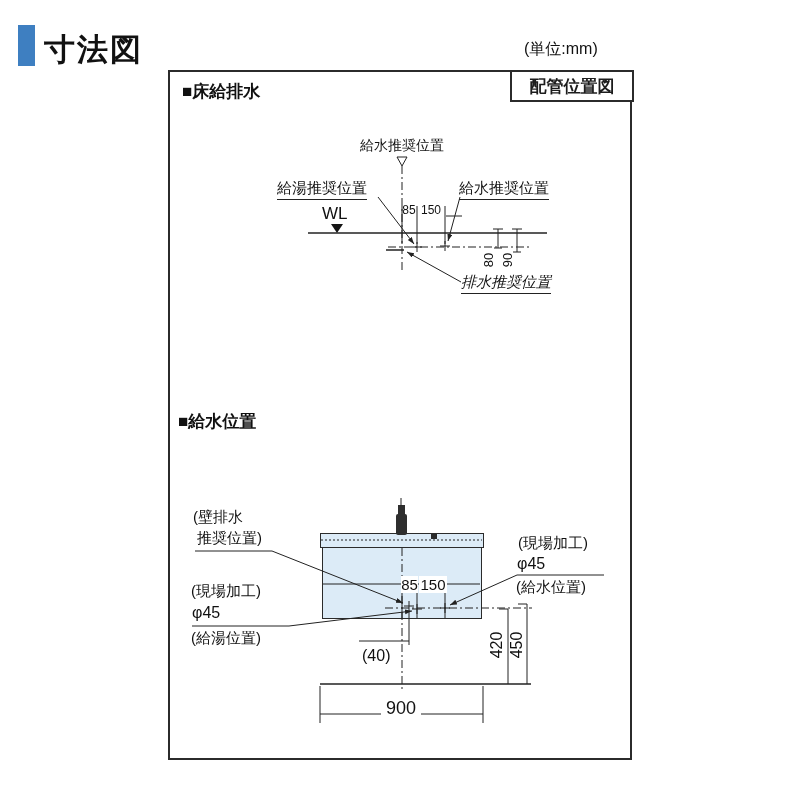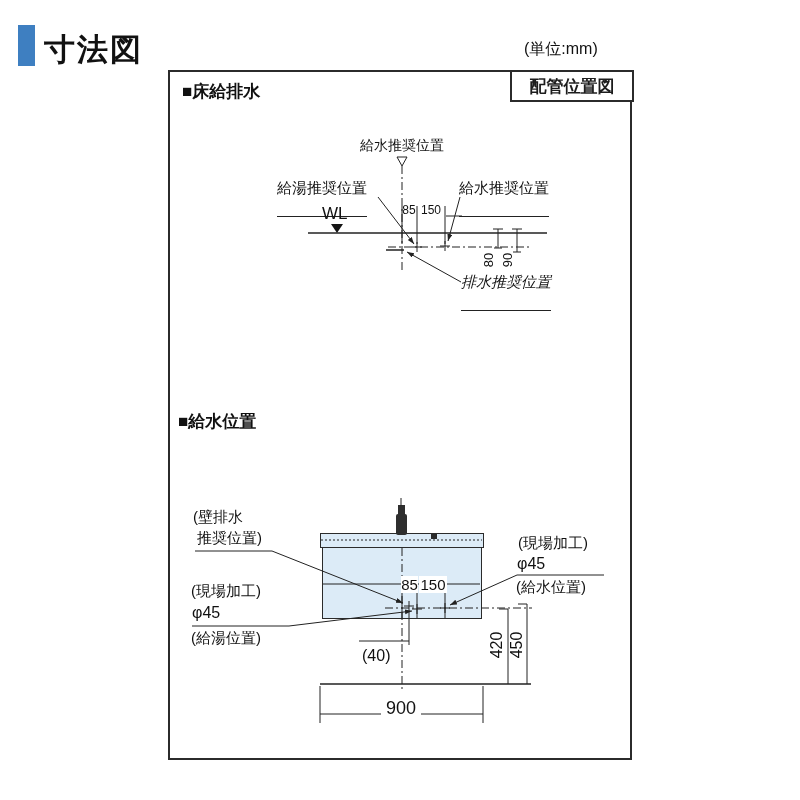--- a/index.html
+++ b/index.html
@@ -12,21 +12,21 @@
   .accent-bar{left:18px;top:25px;width:17px;height:41px;background:#3e7fc1;}
   .page-title{left:44px;top:29px;font-size:31px;font-weight:bold;letter-spacing:2px;color:#111;}
   .unit-label{left:524px;top:39px;font-size:16px;color:#111;}
   
   .frame{left:168px;top:70px;width:460px;height:686px;border:2px solid #2b2b2b;background:#fff;}
   .corner-box{left:510px;top:70px;width:120px;height:28px;border:2px solid #2b2b2b;
     display:flex;align-items:center;justify-content:center;font-size:17px;font-weight:bold;background:#fff;}
   .section-heading{font-size:17px;font-weight:bold;color:#111;}
   
   .lbl{font-size:15px;color:#111;white-space:nowrap;}
-  .underlined{border-bottom:1px solid #222;padding-bottom:18px;}
+  .underlined{border-bottom:1px solid #222;padding-bottom:1px;}
   .dim{color:#111;white-space:nowrap;}
   .ctr{text-align:center;}
   .rot{transform:rotate(-90deg);transform-origin:center center;}
   .whitebg{background:#fff;}
   .layer{left:0;top:0;width:800px;height:800px;}
   svg.layer{pointer-events:none;}
   
   .counter-top{left:320px;top:533px;width:162px;height:13px;background:#dcebf7;border:1.5px solid #2b2b2b;}
   .cabinet-body{left:322px;top:547px;width:158px;height:70px;background:#dcebf7;border:1.5px solid #2b2b2b;}
   .faucet-body{left:396px;top:514px;width:11px;height:21px;background:#2e2e2e;border-radius:2px;}

